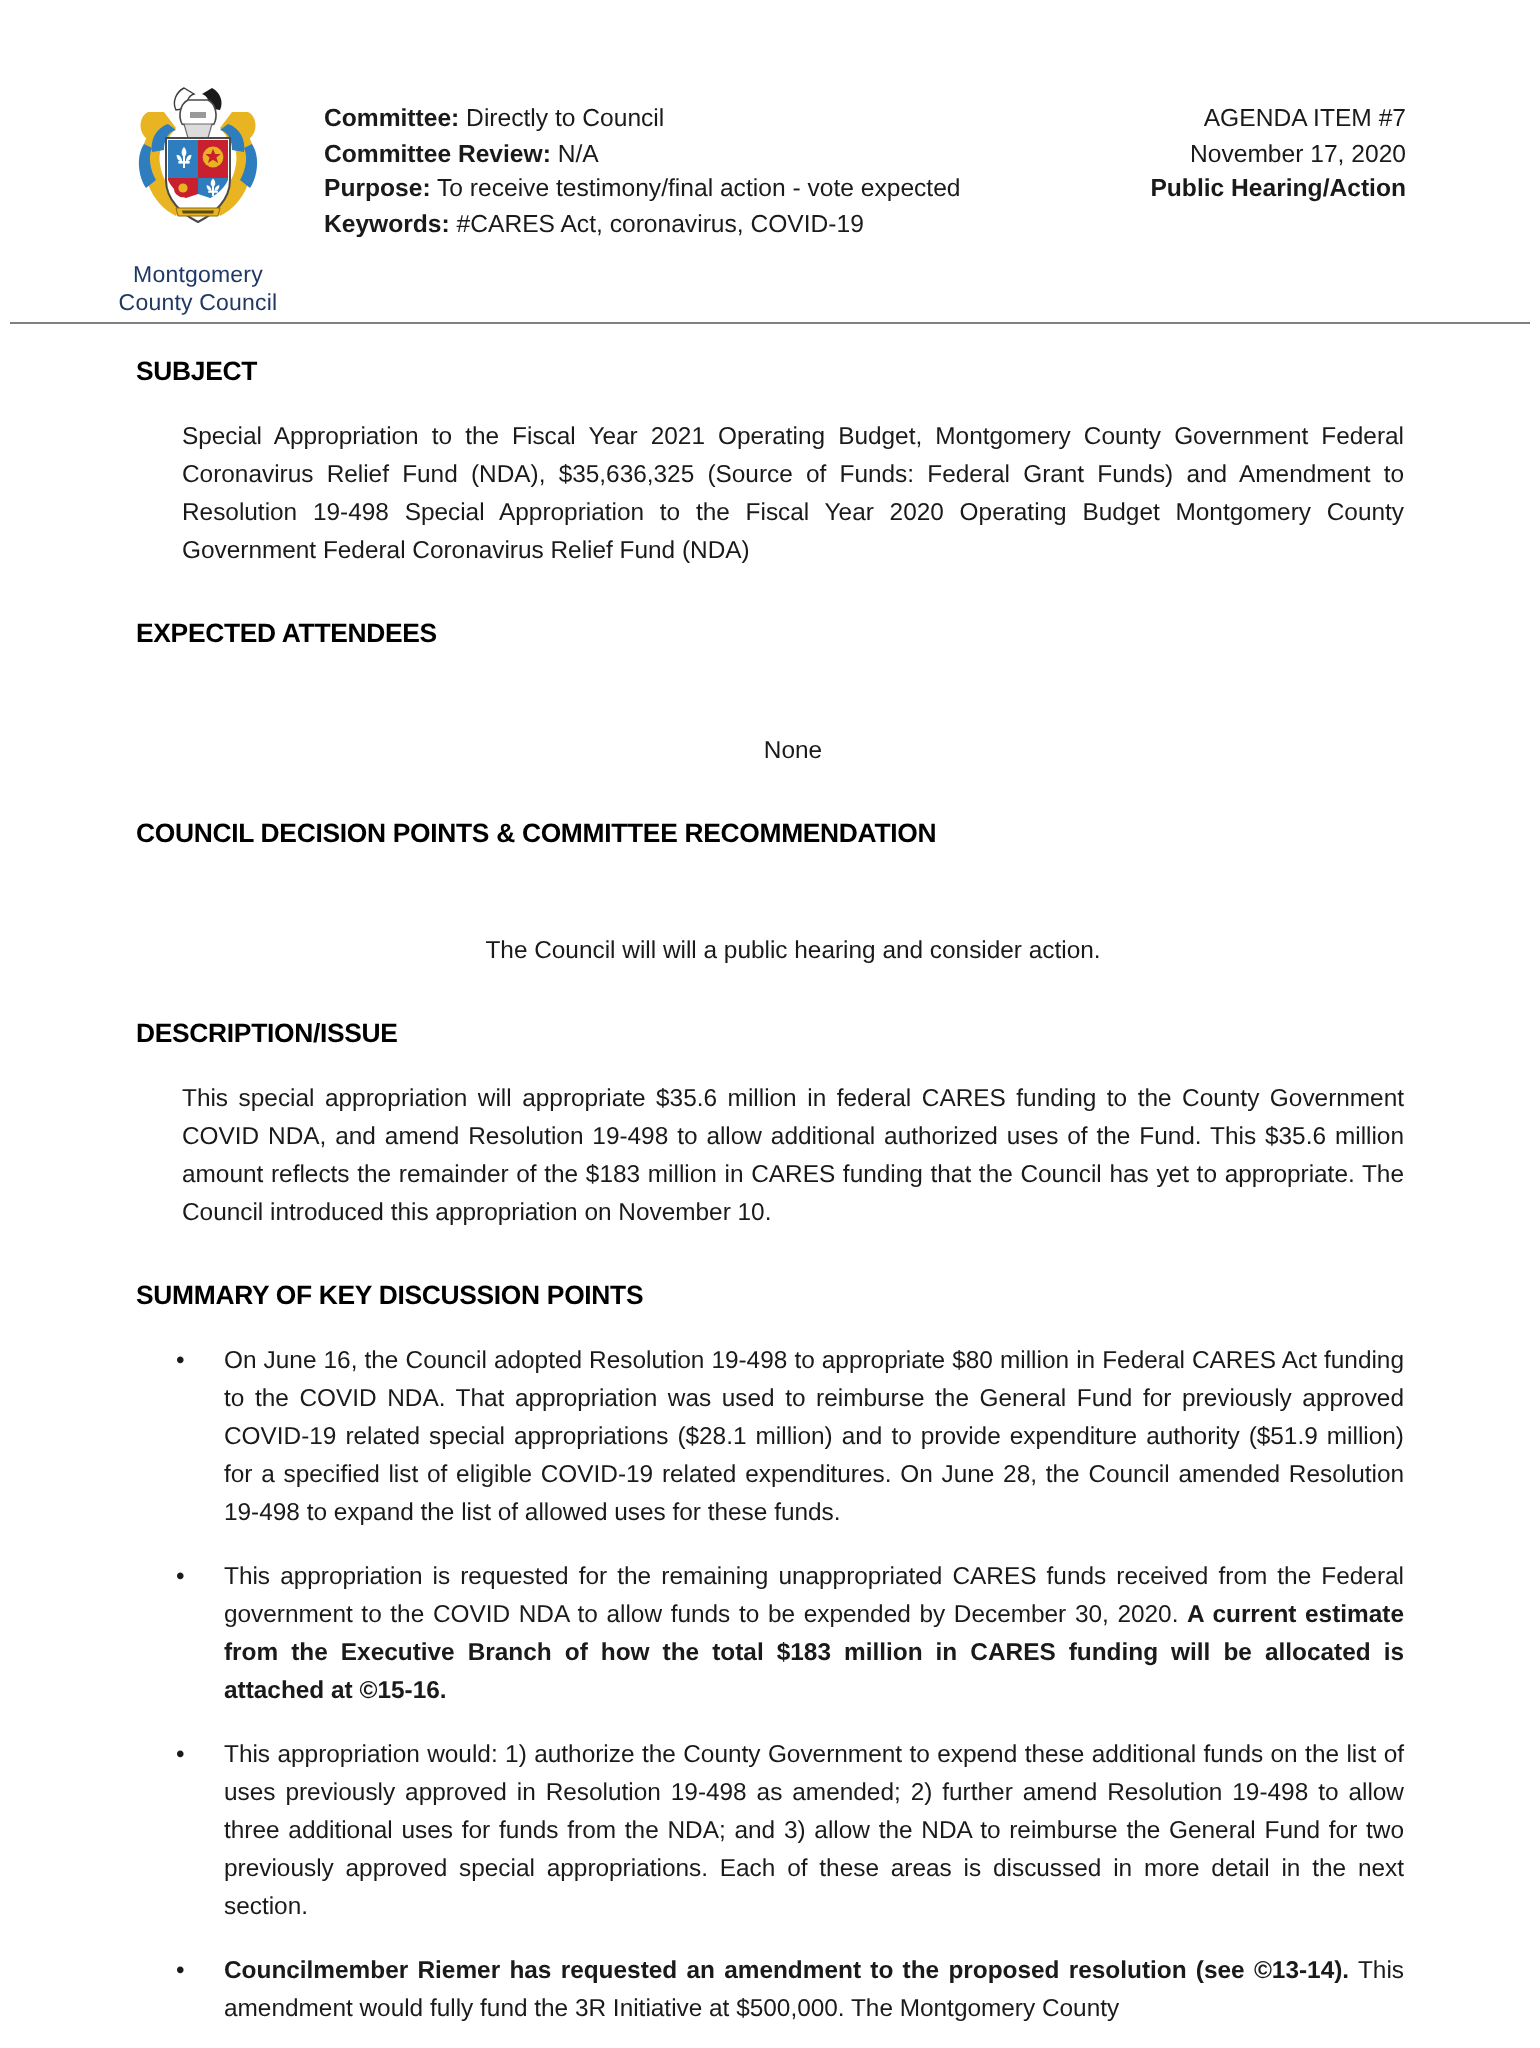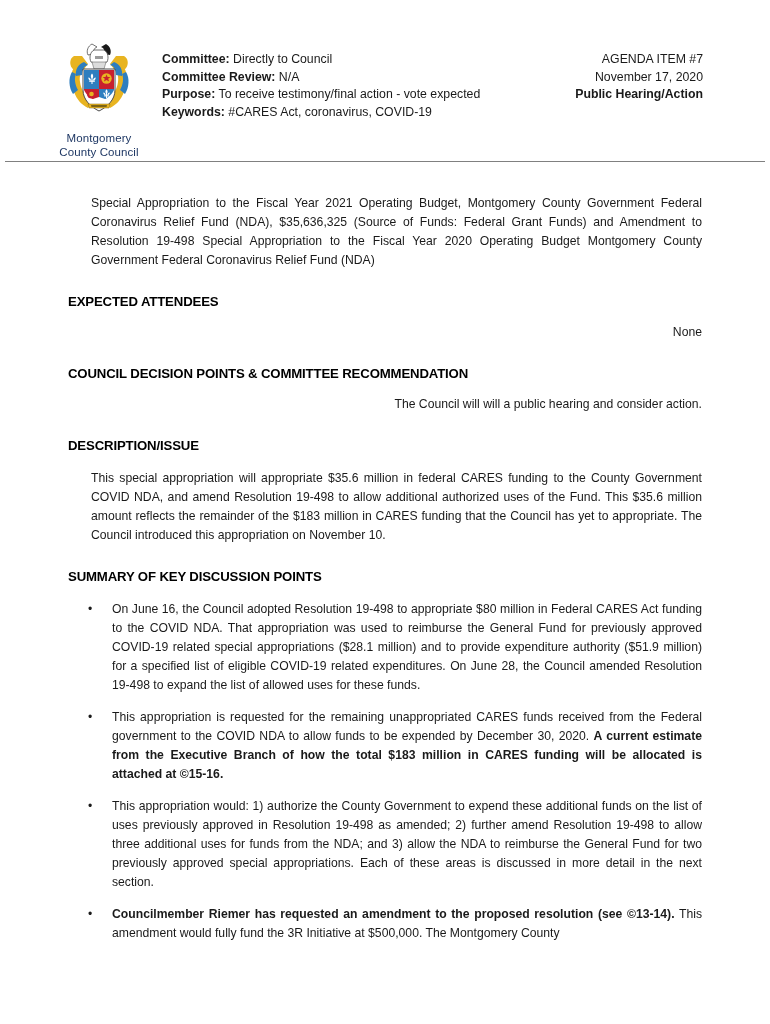--- a/index.html
+++ b/index.html
@@ -101,21 +101,21 @@
     color: #000000;
   }
 
   .para {
     margin-left: 91px;
     margin-right: 68px;
     font-size: 12.2px;
     line-height: 19px;
     text-align: justify;
   }
-  .para.nojust { text-align: right; }
+  .para.nojust { text-align: center; margin-top: 28px; }
 
   .bullets {
     margin: 0;
     padding: 0;
     list-style: none;
   }
   .bul {
     position: relative;
     margin-left: 112px;
     margin-right: 68px;
@@ -227,20 +227,21 @@
       <div>AGENDA ITEM #7</div>
       <div>November 17, 2020</div>
       <div class="b">Public Hearing/Action</div>
     </div>
 
     <div class="hrule"></div>
   </div>
 
   <div class="content">
 
+    <div class="sec-head">SUBJECT</div>
     <div class="sp-16"></div>
     <div class="para">Special Appropriation to the Fiscal Year 2021 Operating Budget, Montgomery County Government Federal Coronavirus Relief Fund (NDA), $35,636,325 (Source of Funds: Federal Grant Funds) and Amendment to Resolution 19-498 Special Appropriation to the Fiscal Year 2020 Operating Budget Montgomery County Government Federal Coronavirus Relief Fund (NDA)</div>
 
     <div class="sp-24"></div>
 
     <div class="sec-head">EXPECTED ATTENDEES</div>
     <div class="sp-14"></div>
     <div class="para nojust">None</div>
 
     <div class="sp-24"></div>

